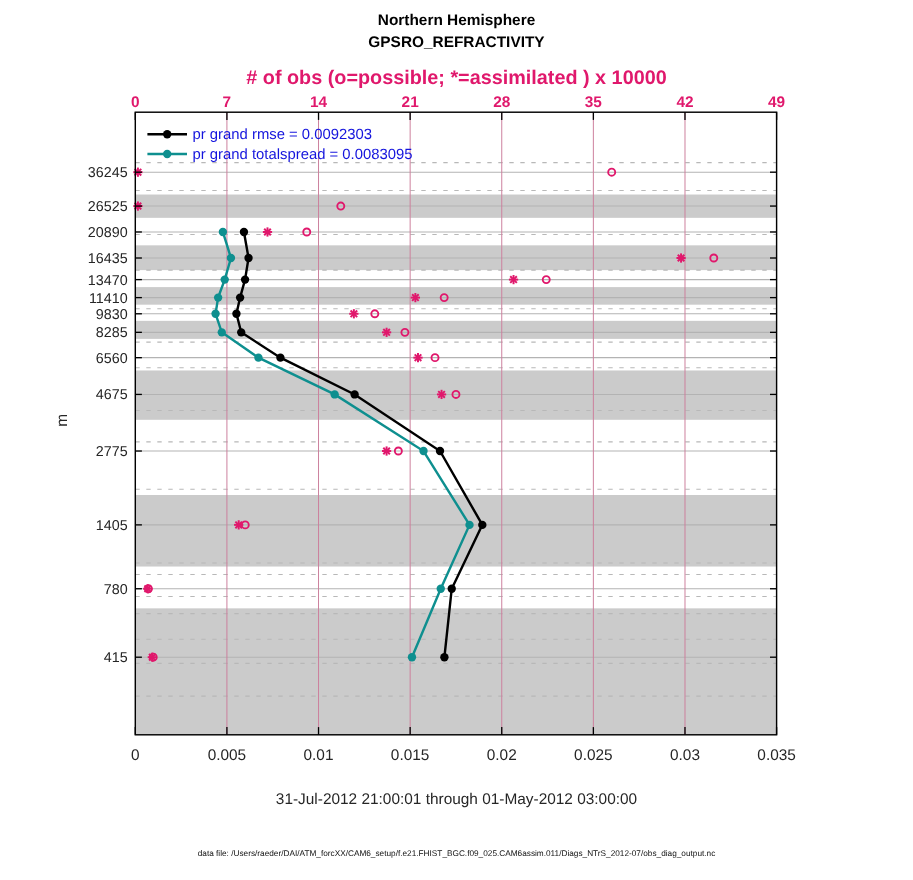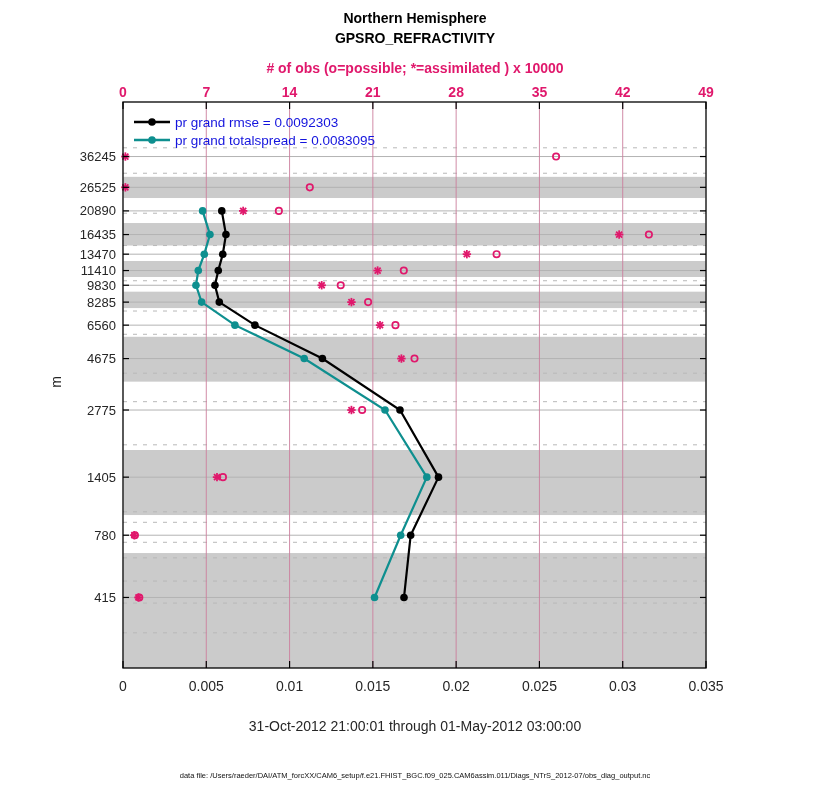--- a/index.html
+++ b/index.html
@@ -1,21 +1,21 @@
 <!DOCTYPE html>
 <html><head>
 <meta charset="utf-8">
 <style>
   html,body{margin:0;padding:0;background:#ffffff;}
   .page{position:relative;width:830px;height:800px;background:#fff;
         font-family:"Liberation Sans",sans-serif;overflow:hidden;}
   .ctext{position:absolute;left:0;width:830px;text-align:center;}
   .title1{top:10px;font-size:14px;font-weight:bold;color:#000;}
   .title2{top:30px;font-size:14px;font-weight:bold;color:#000;}
-  .topaxlab{top:60px;font-size:14px;font-weight:bold;color:#e0186c;}
+  .topaxlab{top:60px;font-size:18px;font-weight:bold;color:#e0186c;}
   .xlabel{top:697px;font-size:14px;color:#262626;}
   .dates{top:718px;font-size:14px;color:#262626;}
   .footer{top:771px;font-size:7.5px;color:#111;}
   .ylabel{position:absolute;left:46px;top:374px;font-size:14px;color:#262626;
           transform:rotate(-90deg);transform-origin:center;width:20px;text-align:center;}
   svg{position:absolute;left:0;top:0;}
 </style>
 </head>
 <body>
 
@@ -270,15 +270,15 @@
       <line x1="706" y1="597.4609015666433" x2="700" y2="597.4609015666433" stroke="#000000" stroke-width="1.2"></line>
       <text x="116" y="601.9609015666433" text-anchor="end" font-size="13px" fill="#262626" font-family="Liberation Sans, sans-serif">415</text>
       <line x1="134" y1="122" x2="170" y2="122" stroke="#000000" stroke-width="2.4"></line>
       <circle cx="152" cy="122" r="3.8" fill="#000000"></circle>
       <text x="175" y="126.5" font-size="13.5px" fill="#1414dd" font-family="Liberation Sans, sans-serif">pr grand rmse = 0.0092303</text>
       <line x1="134" y1="140" x2="170" y2="140" stroke="#0e8f8f" stroke-width="2.4"></line>
       <circle cx="152" cy="140" r="3.8" fill="#0e8f8f"></circle>
       <text x="175" y="144.5" font-size="13.5px" fill="#1414dd" font-family="Liberation Sans, sans-serif">pr grand totalspread = 0.0083095</text>
     </svg>
 
-  <div class="ctext dates">31-Oct-2012 21:00:01 through 01-May-2012 03:00:00</div>
+  <div class="ctext dates">31-Jul-2012 21:00:01 through 01-May-2012 03:00:00</div>
   <div class="ctext footer">data file: /Users/raeder/DAI/ATM_forcXX/CAM6_setup/f.e21.FHIST_BGC.f09_025.CAM6assim.011/Diags_NTrS_2012-07/obs_diag_output.nc</div>
 </div>
 
 </body></html>

